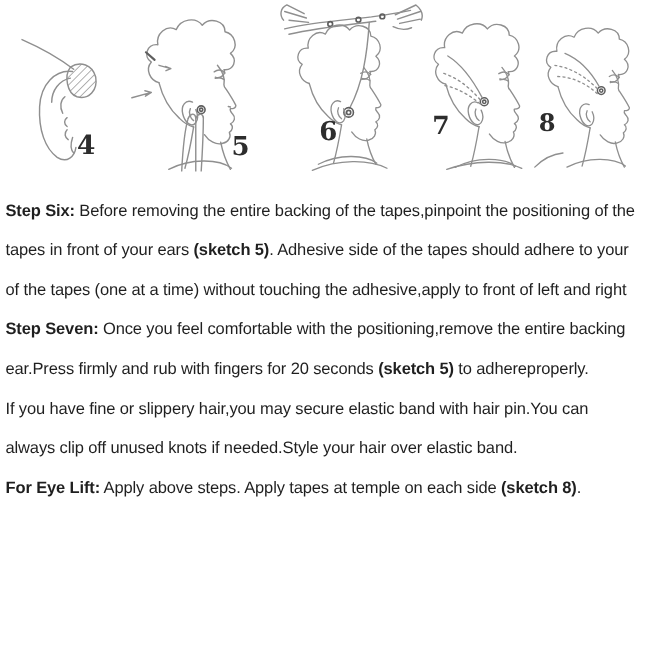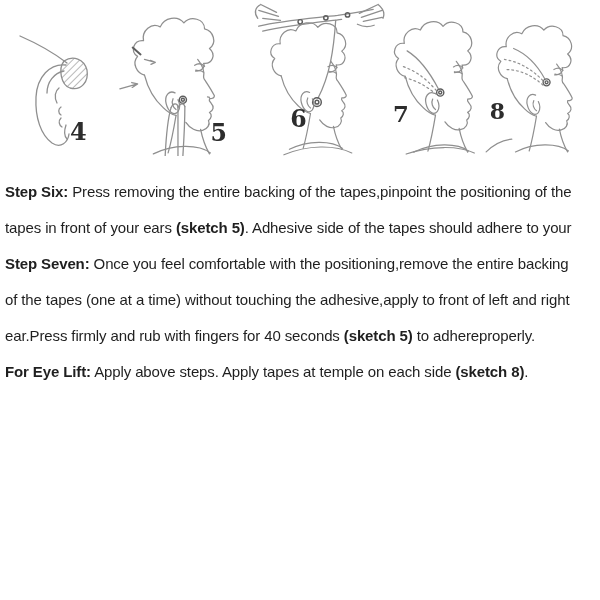--- a/index.html
+++ b/index.html
@@ -129,21 +129,23 @@
       <path class="pencil" d="M90,121 C92,131 95,139 99,146"></path>
       <path class="pencil" d="M65,107 C63,119 61,131 57,145"></path>
       <path class="pencil" d="M42,146 C62,136 88,136 100,145"></path>
       <path class="pencil" d="M10,146 C18,138 28,133 38,132"></path>
       <text class="fig-num" x="14" y="110">8</text>
     </svg>
 
   </div>
 
   <div class="instructions" id="instructions">
-      <div class="iline"><span class="b">Step Six:</span><span> Press removing the entire backing of the tapes,pinpoint the positioning of the</span></div>
+      <div class="iline"><span class="b">Step Six:</span><span> Before removing the entire backing of the tapes,pinpoint the positioning of the</span></div>
       <div class="iline"><span>tapes in front of your ears </span><span class="b">(sketch 5)</span><span>. Adhesive side of the tapes should adhere to your</span></div>
+      <div class="iline"><span>of the tapes (one at a time) without touching the adhesive,apply to front of left and right</span></div>
       <div class="iline"><span class="b">Step Seven:</span><span> Once you feel comfortable with the positioning,remove the entire backing</span></div>
-      <div class="iline"><span>of the tapes (one at a time) without touching the adhesive,apply to front of left and right</span></div>
-      <div class="iline"><span>ear.Press firmly and rub with fingers for 40 seconds </span><span class="b">(sketch 5)</span><span> to adhereproperly.</span></div>
+      <div class="iline"><span>ear.Press firmly and rub with fingers for 20 seconds </span><span class="b">(sketch 5)</span><span> to adhereproperly.</span></div>
+      <div class="iline"><span>If you have fine or slippery hair,you may secure elastic band with hair pin.You can</span></div>
+      <div class="iline"><span>always clip off unused knots if needed.Style your hair over elastic band.</span></div>
       <div class="iline"><span class="b">For Eye Lift:</span><span> Apply above steps. Apply tapes at temple on each side </span><span class="b">(sketch 8)</span><span>.</span></div>
     </div>
 
 </div>
 
 </body></html>

